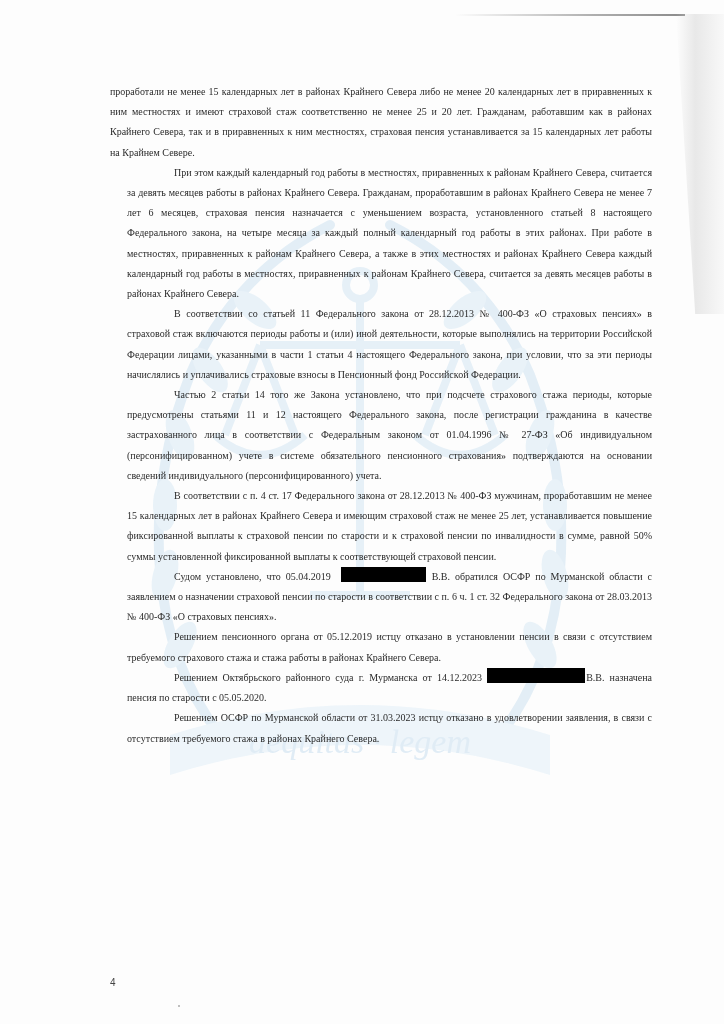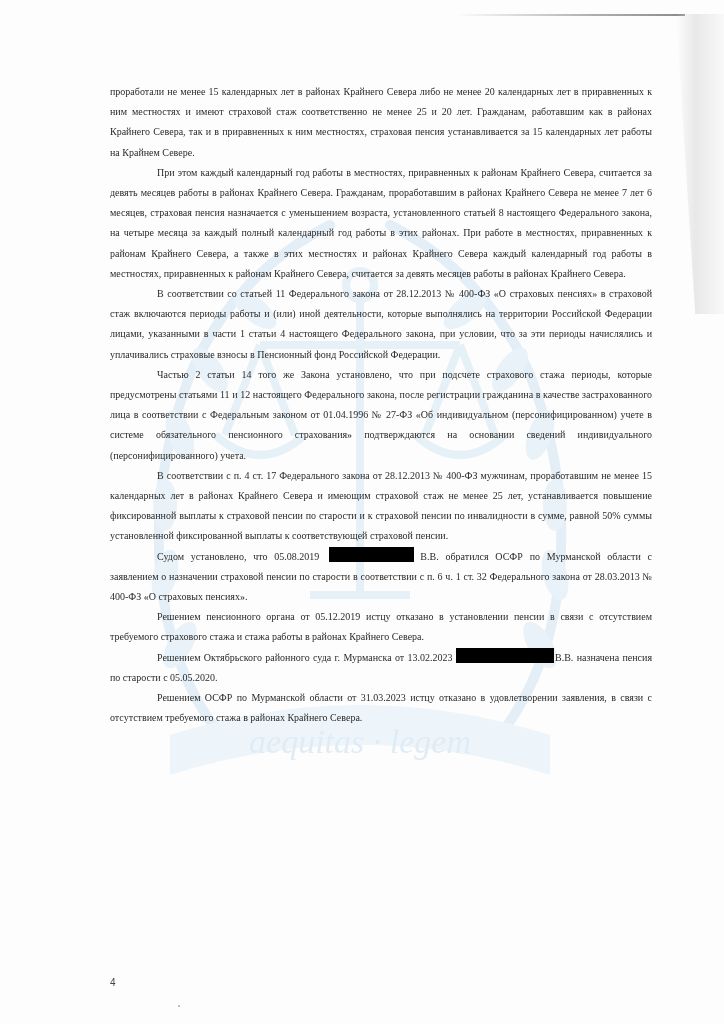--- a/index.html
+++ b/index.html
@@ -49,20 +49,21 @@
     }
     .para {
       margin: 0;
       font-size: 10px;
       line-height: 20.2px;
       text-align: justify;
       text-indent: 0;
     }
     .para.indent {
       text-indent: 47px;
+      margin-left: 17px;
     }
     .redact {
       display: inline-block;
       background: #000;
       height: 15px;
       vertical-align: -2px;
     }
     .r1 { width: 85px; margin: 0 6px 0 10px; }
     .r2 { width: 98px; margin-right: 1px; }
     .r3 { width: 93px; margin: 0 2px 0 8px; }
@@ -129,25 +130,25 @@
     <p class="para">проработали не менее 15 календарных лет в районах Крайнего Севера либо не менее 20 календарных лет в приравненных к ним местностях и имеют страховой стаж соответственно не менее 25 и 20 лет. Гражданам, работавшим как в районах Крайнего Севера, так и в приравненных к ним местностях, страховая пенсия устанавливается за 15 календарных лет работы на Крайнем Севере.</p>
 
     <p class="para indent">При этом каждый календарный год работы в местностях, приравненных к районам Крайнего Севера, считается за девять месяцев работы в районах Крайнего Севера. Гражданам, проработавшим в районах Крайнего Севера не менее 7 лет 6 месяцев, страховая пенсия назначается с уменьшением возраста, установленного статьей 8 настоящего Федерального закона, на четыре месяца за каждый полный календарный год работы в этих районах. При работе в местностях, приравненных к районам Крайнего Севера, а также в этих местностях и районах Крайнего Севера каждый календарный год работы в местностях, приравненных к районам Крайнего Севера, считается за девять месяцев работы в районах Крайнего Севера.</p>
 
     <p class="para indent">В соответствии со статьей 11 Федерального закона от 28.12.2013 № 400-ФЗ «О страховых пенсиях» в страховой стаж включаются периоды работы и (или) иной деятельности, которые выполнялись на территории Российской Федерации лицами, указанными в части 1 статьи 4 настоящего Федерального закона, при условии, что за эти периоды начислялись и уплачивались страховые взносы в Пенсионный фонд Российской Федерации.</p>
 
     <p class="para indent">Частью 2 статьи 14 того же Закона установлено, что при подсчете страхового стажа периоды, которые предусмотрены статьями 11 и 12 настоящего Федерального закона, после регистрации гражданина в качестве застрахованного лица в соответствии с Федеральным законом от 01.04.1996 № 27-ФЗ «Об индивидуальном (персонифицированном) учете в системе обязательного пенсионного страхования» подтверждаются на основании сведений индивидуального (персонифицированного) учета.</p>
 
     <p class="para indent">В соответствии с п. 4 ст. 17 Федерального закона от 28.12.2013 № 400-ФЗ мужчинам, проработавшим не менее 15 календарных лет в районах Крайнего Севера и имеющим страховой стаж не менее 25 лет, устанавливается повышение фиксированной выплаты к страховой пенсии по старости и к страховой пенсии по инвалидности в сумме, равной 50% суммы установленной фиксированной выплаты к соответствующей страховой пенсии.</p>
 
-    <p class="para indent"><span>Судом установлено, что 05.08.2019</span><span class="redact r1" title=""></span><span>В.В. обратился ОСФР по Мурманской области с заявлением о назначении страховой пенсии по старости в соответствии с п. 6 ч. 1 ст. 32 Федерального закона от 28.03.2013 № 400-ФЗ «О страховых пенсиях».</span></p>
+    <p class="para indent"><span>Судом установлено, что 05.04.2019</span><span class="redact r1" title=""></span><span>В.В. обратился ОСФР по Мурманской области с заявлением о назначении страховой пенсии по старости в соответствии с п. 6 ч. 1 ст. 32 Федерального закона от 28.03.2013 № 400-ФЗ «О страховых пенсиях».</span></p>
 
     <p class="para indent">Решением пенсионного органа от 05.12.2019 истцу отказано в установлении пенсии в связи с отсутствием требуемого страхового стажа и стажа работы в районах Крайнего Севера.</p>
 
-    <p class="para indent"><span>Решением Октябрьского районного суда г. Мурманска от 13.02.2023</span> <span class="redact r2"></span><span>В.В. назначена пенсия по старости с 05.05.2020.</span></p>
+    <p class="para indent"><span>Решением Октябрьского районного суда г. Мурманска от 14.12.2023</span> <span class="redact r2"></span><span>В.В. назначена пенсия по старости с 05.05.2020.</span></p>
 
 
     <p class="para indent">Решением ОСФР по Мурманской области от 31.03.2023 истцу отказано в удовлетворении заявления, в связи с отсутствием требуемого стажа в районах Крайнего Севера.</p>
   </div>
 
   <div class="page-number">4</div>
   <div class="speck"></div>
 </div>
 
 </body></html>

